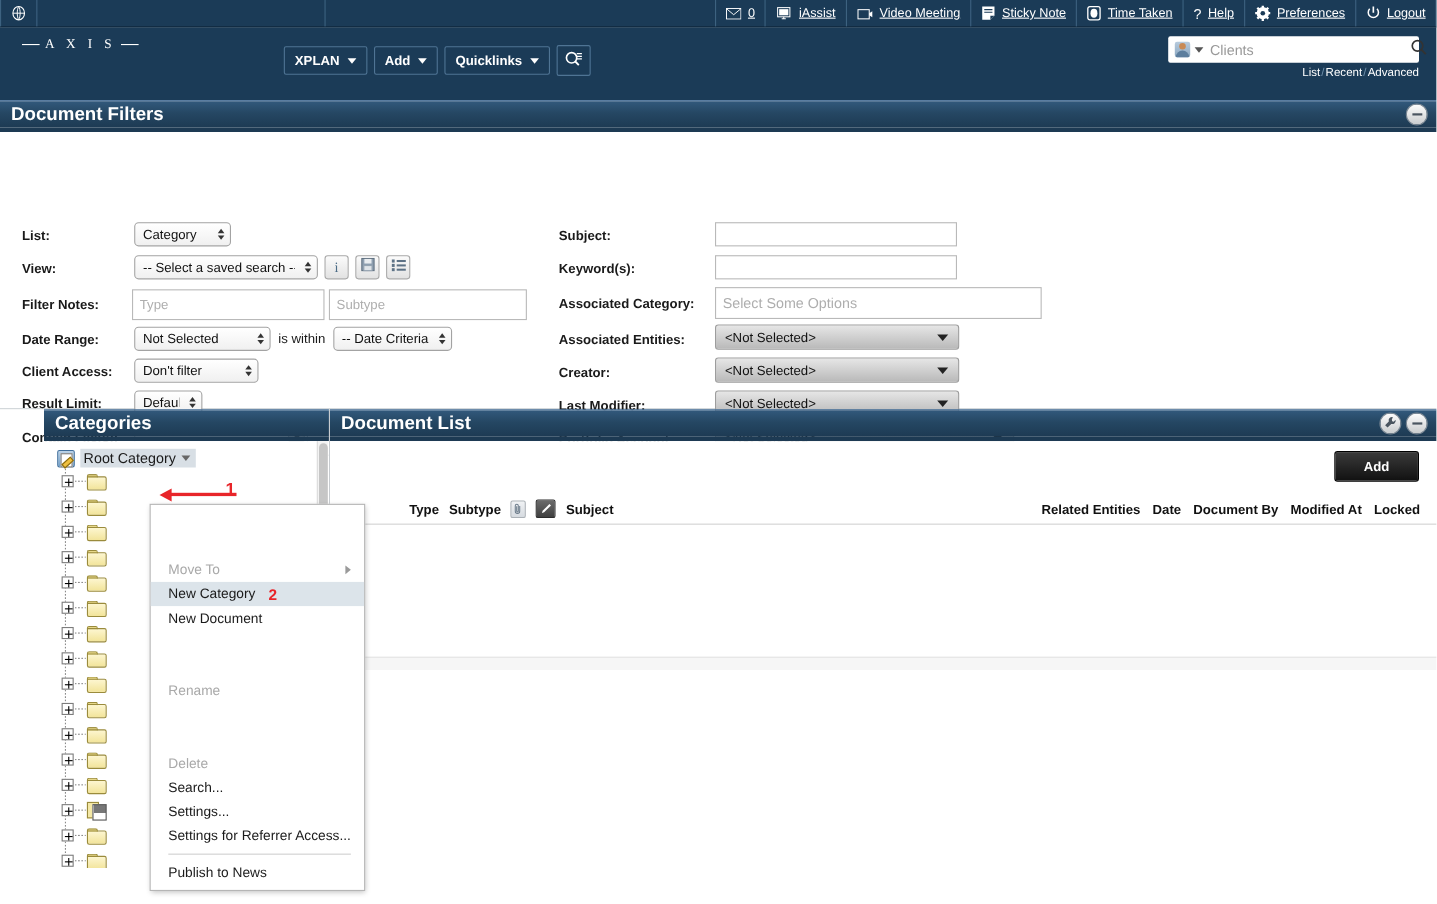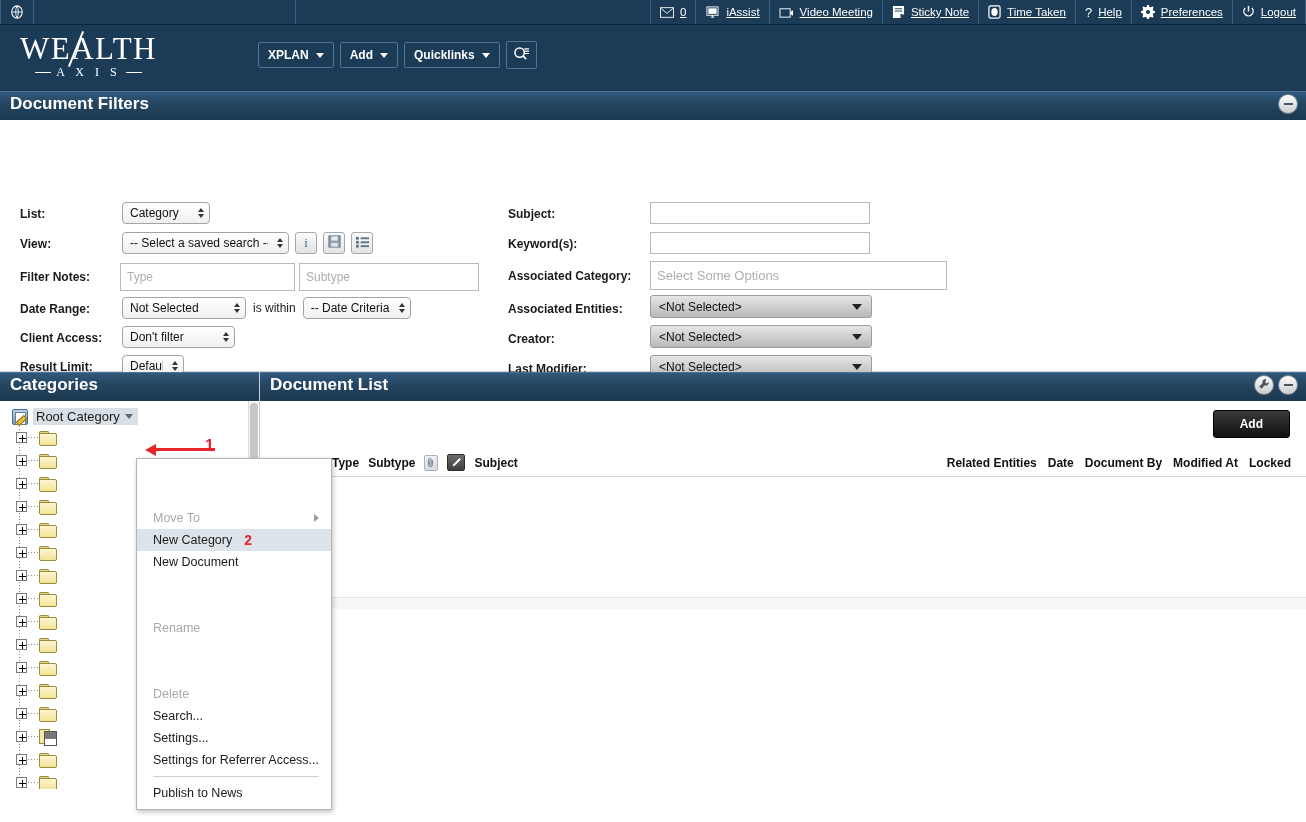--- a/index.html
+++ b/index.html
@@ -231,21 +231,21 @@
     width: 15px; height: 15px;
     background: linear-gradient(#fafafa,#dcdcdc);
     border: 1px solid #a9a9a9; border-radius: 2px;
     display:flex;flex-direction:column;align-items:center;justify-content:center;gap:2px;
   }
   .spinbox i { display:block;width:0;height:0;border-left:3px solid transparent;border-right:3px solid transparent; }
   .spinbox i.u { border-bottom:3px solid #555; }
   .spinbox i.d { border-top:3px solid #555; }
 
   
-  .lower { display: flex; height: 413px; }
+  .lower { display: flex; height: 413px; padding-left: 40px; }
   .col-cat { width: 260px; position: relative; border-right: 1px solid #c8ccd0; }
   .col-doc { flex: 1; position: relative; }
 
   .cat-body {
     position: relative; height: 388px; background: #fff; overflow: hidden; text-align: right;
   }
   .tree { padding: 6px 0 0 12px; position: relative; }
   .root-row { display: flex; align-items: center; gap: 5px; height: 19px; }
   .root-label {
     background: #d8dfe5; font-size: 13px; color: #1a1a1a;
@@ -487,24 +487,20 @@
           <path d="M7 1v6" stroke="#fff" stroke-width="1.6"></path>
           <path d="M3.4 3.2a5 5 0 1 0 7.2 0" fill="none" stroke="#fff" stroke-width="1.5"></path>
         </svg>
     </span>
     <a href="#">Logout</a>
   </div>
 </div>
 
 <div class="brandbar">
   <div class="logo">
-    <div class="l1">
-      <span>WEALTH</span>
-      <span class="slash"></span>
-    </div>
     <div class="l2">
       <span class="dash"></span>
       <span>A X I S</span>
       <span class="dash"></span>
     </div>
   </div>
 
   <div class="navbtns">
     <div class="navbtn">
       <span>XPLAN</span>
@@ -522,20 +518,36 @@
       <span>
         <svg width="17" height="15" viewBox="0 0 18 16">
             <circle cx="7" cy="7" r="5" fill="none" stroke="#fff" stroke-width="1.6"></circle>
             <path d="M10.6 10.6 14 14" stroke="#fff" stroke-width="1.8"></path>
             <path d="M12 3h5M12 5.5h5M12 8h5" stroke="#fff" stroke-width="1.2"></path>
           </svg>
       </span>
     </div>
   </div>
 
+  <div class="searchwrap">
+    <div class="searchbox">
+      <span class="avatar"></span>
+      <span class="caret-dk"></span>
+      <input type="text" placeholder="Clients" style="">
+      <span class="mag">
+        <svg width="16" height="16" viewBox="0 0 18 18">
+            <circle cx="7.5" cy="7.5" r="5.4" fill="none" stroke="#333" stroke-width="1.7"></circle>
+            <path d="M11.6 11.6 16 16" stroke="#333" stroke-width="2"></path>
+          </svg>
+      </span>
+    </div>
+    <div class="sublinks">
+      <a href="#">List</a><span class="sep">/</span><a href="#">Recent</a><span class="sep">/</span><a href="#">Advanced</a>
+    </div>
+  </div>
 </div>
 
 <div class="panel">
   <div class="panel-head">
     <span>Document Filters</span>
     <div class="tools">
       <div class="circbtn">
         <span class="minus"></span>
       </div>
     </div>

